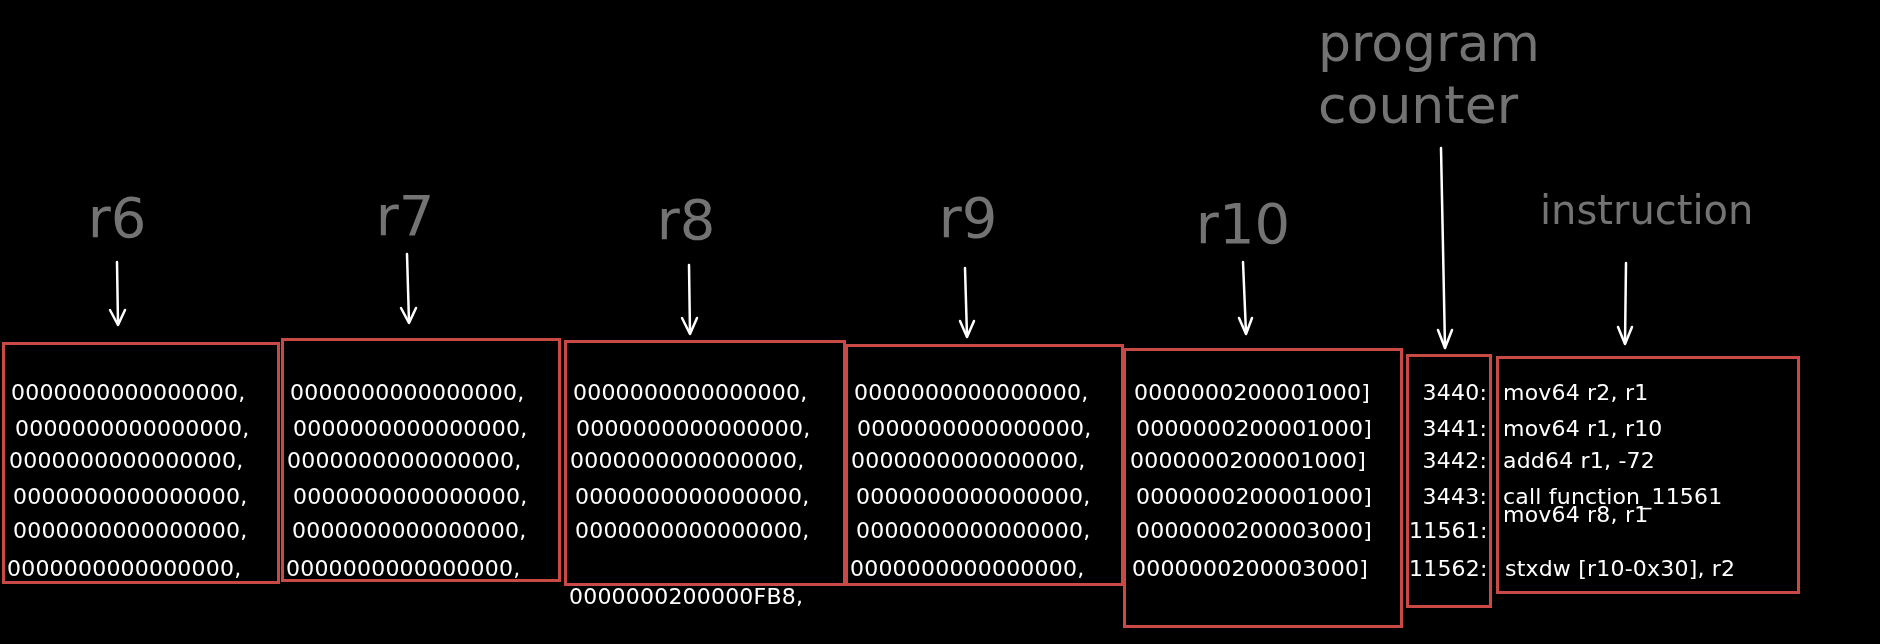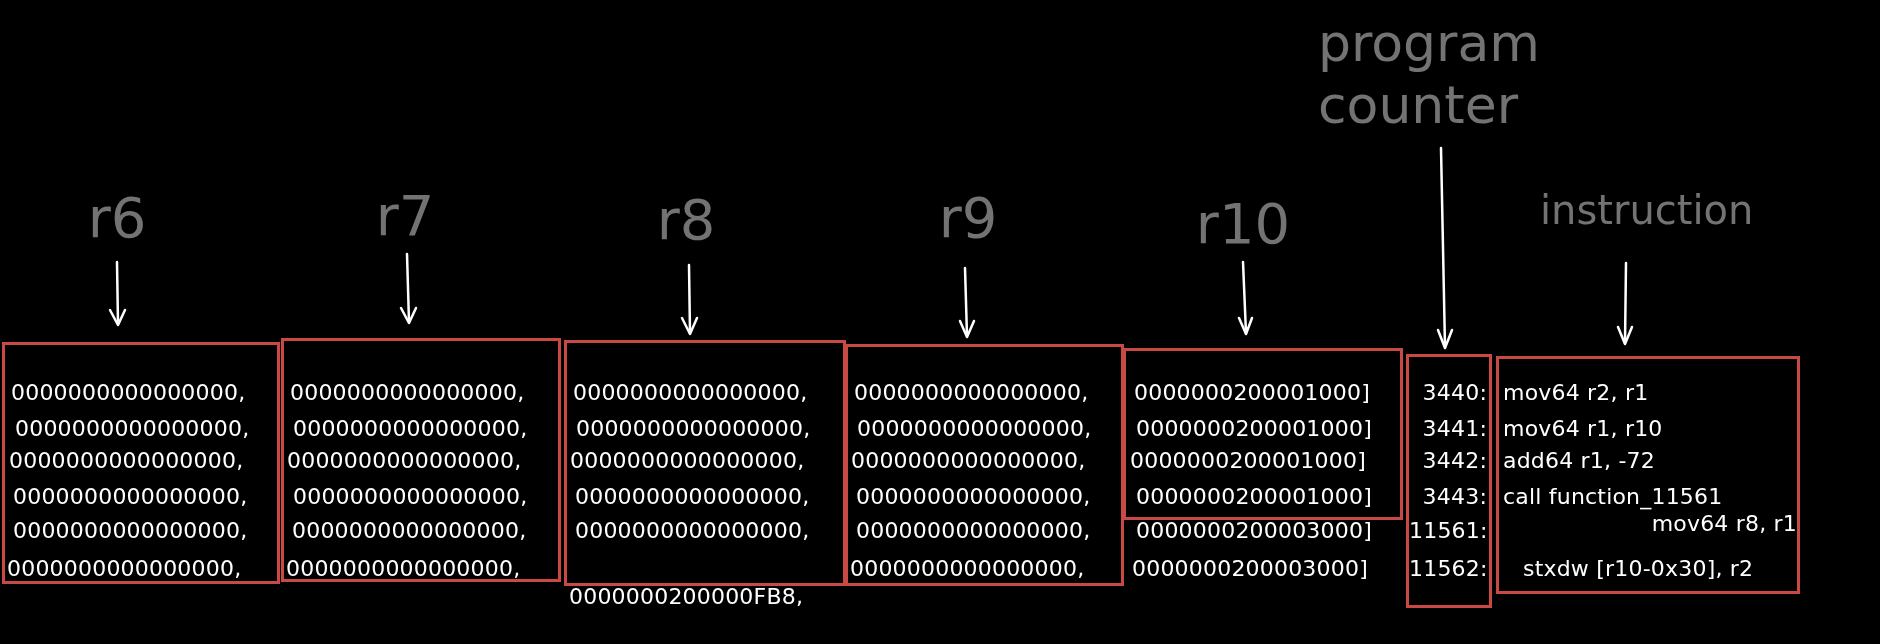--- a/index.html
+++ b/index.html
@@ -98,21 +98,21 @@
 
 <div class="box reg-box" style="left:845px; top:344px; width:279px; height:242px;">
   <div class="row" style="top:34px;"><span>0000000000000000</span><span>,</span></div>
   <div class="row" style="top:70px; padding-left:9px;"><span>0000000000000000</span><span>,</span></div>
   <div class="row" style="top:102px; padding-left:3px;"><span>0000000000000000</span><span>,</span></div>
   <div class="row" style="top:138px; padding-left:8px;"><span>0000000000000000</span><span>,</span></div>
   <div class="row" style="top:172px; padding-left:8px;"><span>0000000000000000</span><span>,</span></div>
   <div class="row" style="top:210px; padding-left:2px;"><span>0000000000000000</span><span>,</span></div>
 </div>
 
-<div class="box reg-box" style="left:1123px; top:348px; width:280px; height:172px;">
+<div class="box reg-box" style="left:1123px; top:348px; width:280px; height:280px;">
   <div class="row" style="top:30px; padding-left:8px;"><span>0000000200001000</span><span>]</span></div>
   <div class="row" style="top:66px; padding-left:10px;"><span>0000000200001000</span><span>]</span></div>
   <div class="row" style="top:98px; padding-left:4px;"><span>0000000200001000</span><span>]</span></div>
   <div class="row" style="top:134px; padding-left:10px;"><span>0000000200001000</span><span>]</span></div>
   <div class="row" style="top:168px; padding-left:10px;"><span>0000000200003000</span><span>]</span></div>
   <div class="row" style="top:206px; padding-left:6px;"><span>0000000200003000</span><span>]</span></div>
 </div>
 
 <div class="box pc-box" style="left:1406px; top:354px; width:86px; height:254px;">
   <div class="row" style="top:24px;">3440:</div>
@@ -121,15 +121,15 @@
   <div class="row" style="top:128px;">3443:</div>
   <div class="row" style="top:162px;">11561:</div>
   <div class="row" style="top:200px;">11562:</div>
 </div>
 
 <div class="box instr-box" style="left:1496px; top:356px; width:304px; height:238px;">
   <div class="row" style="top:22px;">mov64 r2, r1</div>
   <div class="row" style="top:58px;">mov64 r1, r10</div>
   <div class="row" style="top:90px;">add64 r1, -72</div>
   <div class="row" style="top:126px;">call function_11561</div>
-  <div class="row" style="top:153px;text-align:right;">mov64 r8, r1</div>
-  <div class="row" style="top:198px; padding-left:24px;">stxdw [r10-0x30], r2</div>
+  <div class="row" style="top:144px;">mov64 r8, r1</div>
+  <div class="row" style="top:198px; padding-left:6px;">stxdw [r10-0x30], r2</div>
 </div>
 
 </body></html>

